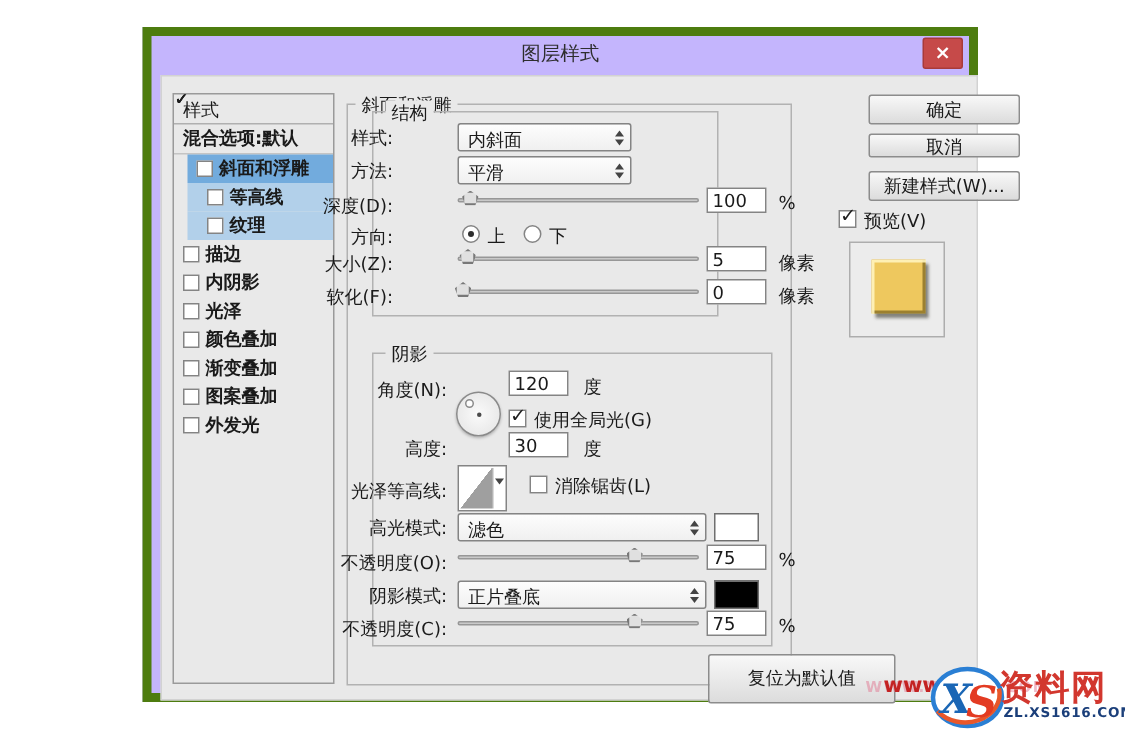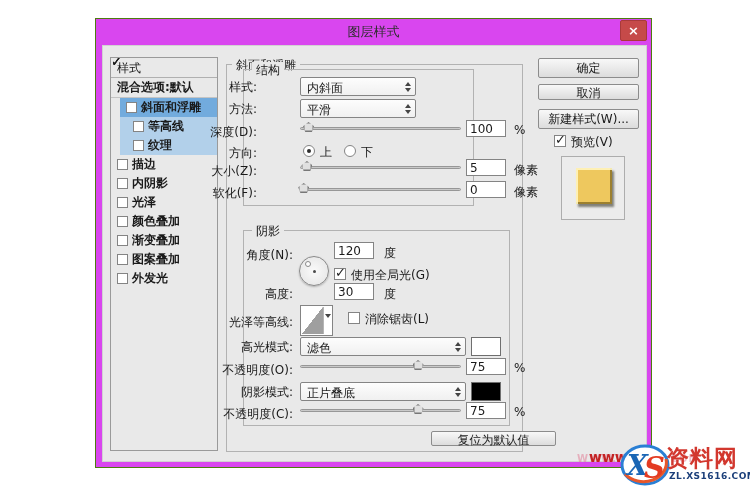--- a/index.html
+++ b/index.html
@@ -1,21 +1,21 @@
 <!DOCTYPE html>
 <html><head>
 <meta charset="utf-8">
 <style>
   * { margin:0; padding:0; box-sizing:border-box; }
   html,body { width:750px; height:488px; background:#ffffff; font-family:"DejaVu Sans","Liberation Sans",sans-serif; }
   .page { position:relative; width:750px; height:488px; background:#fff; overflow:hidden; }
 
   
   .dialog { position:absolute; left:95px; top:18px; width:557px; height:450px;
-            background:#d946ef; border:1px solid #4d7c0f; }
+            background:#c4b5fd; border:6px solid #4d7c0f; }
   .titlebar { position:absolute; left:0; top:0; width:100%; height:26px; }
   .title { display:block; text-align:center; line-height:26px; font-size:13px; color:#2e2e2e; }
   .close { position:absolute; top:1px; right:4px; width:27px; height:21px; background:#c64a49;
            border:1px solid #a83a3a; border-radius:2px; color:#fff; text-align:center;
            line-height:19px; font-size:13px; font-weight:bold; cursor:default; }
   .body { position:absolute; left:6px; top:26px; width:545px; height:417px;
           background:#e9e9e9; border:1px solid #d2d2d2; }
 
   
   .sidebar { position:absolute; left:7px; top:11px; width:108px; height:394px;
@@ -91,21 +91,21 @@
                    background:linear-gradient(to bottom right, #ffffff 49.5%, #9f9f9f 50%);
                    border-right:1px solid #b5b5b5; }
   .contour-arrow { position:absolute; right:1px; top:12px; }
 
   
   .swatch { position:absolute; width:30px; height:19px; border:1px solid #6f6f6f; }
 
   
   .btn { position:absolute; background:linear-gradient(#f8f8f8,#dcdcdc); border:1px solid #8c8c8c;
          border-radius:2px; font-size:12px; color:#1a1a1a; text-align:center;
-         font-family:"DejaVu Sans","Liberation Sans",sans-serif; }
+         font-family:"DejaVu Sans","Liberation Sans",sans-serif;margin-left:36px; }
 
   
   .preview-box { position:absolute; left:458px; top:110px; width:64px; height:64px;
                  border:1px solid #adadad; background:#ececec; }
   .preview-chip { position:absolute; left:14px; top:11px; width:36px; height:36px;
                   box-shadow:inset 2px 2px 0 rgba(255,244,190,.9), inset -2px -2px 0 rgba(90,70,10,.55),
                              2px 3px 2px rgba(40,40,30,.55); }
 
   
   .watermark { position:absolute; left:575px; top:442px; width:175px; height:46px; font-weight:bold; }
@@ -291,21 +291,21 @@
 
           <span class="lab" style="top:175px">不透明度(C):</span>
           <div class="slider" style="left:56px;top:174px;width:161px">
             <div class="track"></div>
             <div class="thumb" style="left: 73%;"></div>
           </div>
           <input class="vbox" style="left: 222px; top: 171px;" value="75">
           <span class="unit" style="left:270px;top:174px">%</span>
         </div>
 
-        <button class="btn" style="left:204px;top:366px;width:125px;height:15px">复位为默认值</button>
+        <button class="btn" style="left:204px;top:366px;width:125px;height:33px">复位为默认值</button>
       </div>
 
       <button class="btn" style="left:435px;top:12px;width:101px;height:20px">确定</button>
       <button class="btn" style="left:435px;top:38px;width:101px;height:16px">取消</button>
       <button class="btn" style="left:435px;top:63px;width:101px;height:20px">新建样式(W)...</button>
       <span class="cbox checked" style="left:451px;top:89px"></span>
       <span class="rlab" style="left:468px;top:88px;position:absolute;font-size:12px">预览(V)</span>
 
       <div class="preview-box">
         <div class="preview-chip" style="background: rgb(238, 200, 94);"></div>

